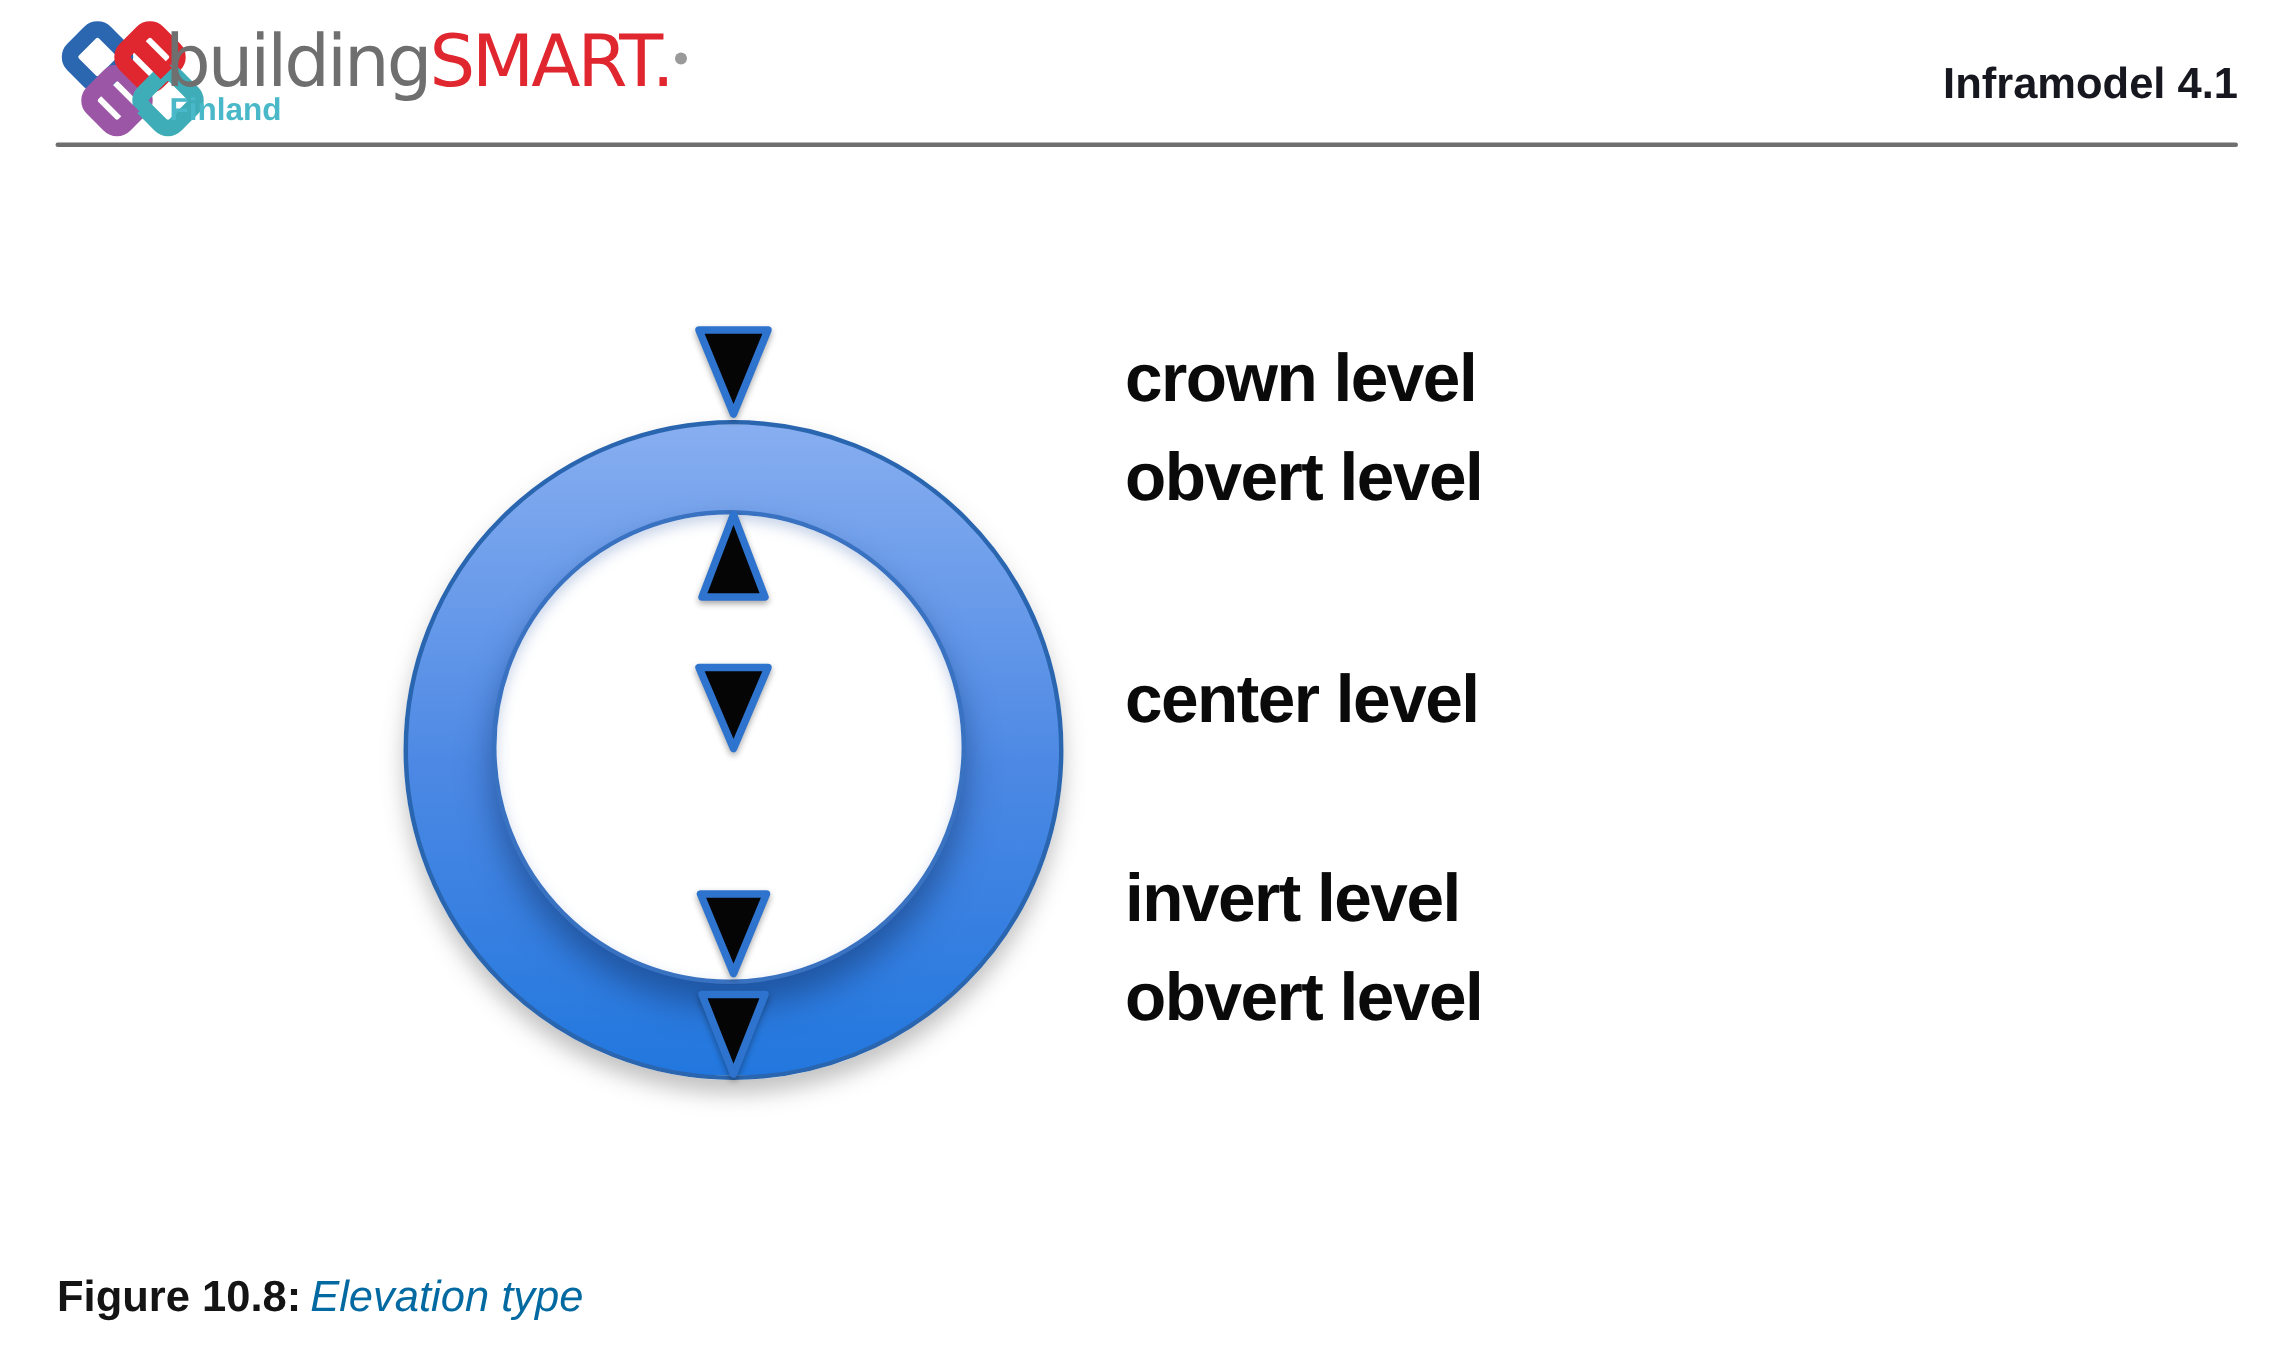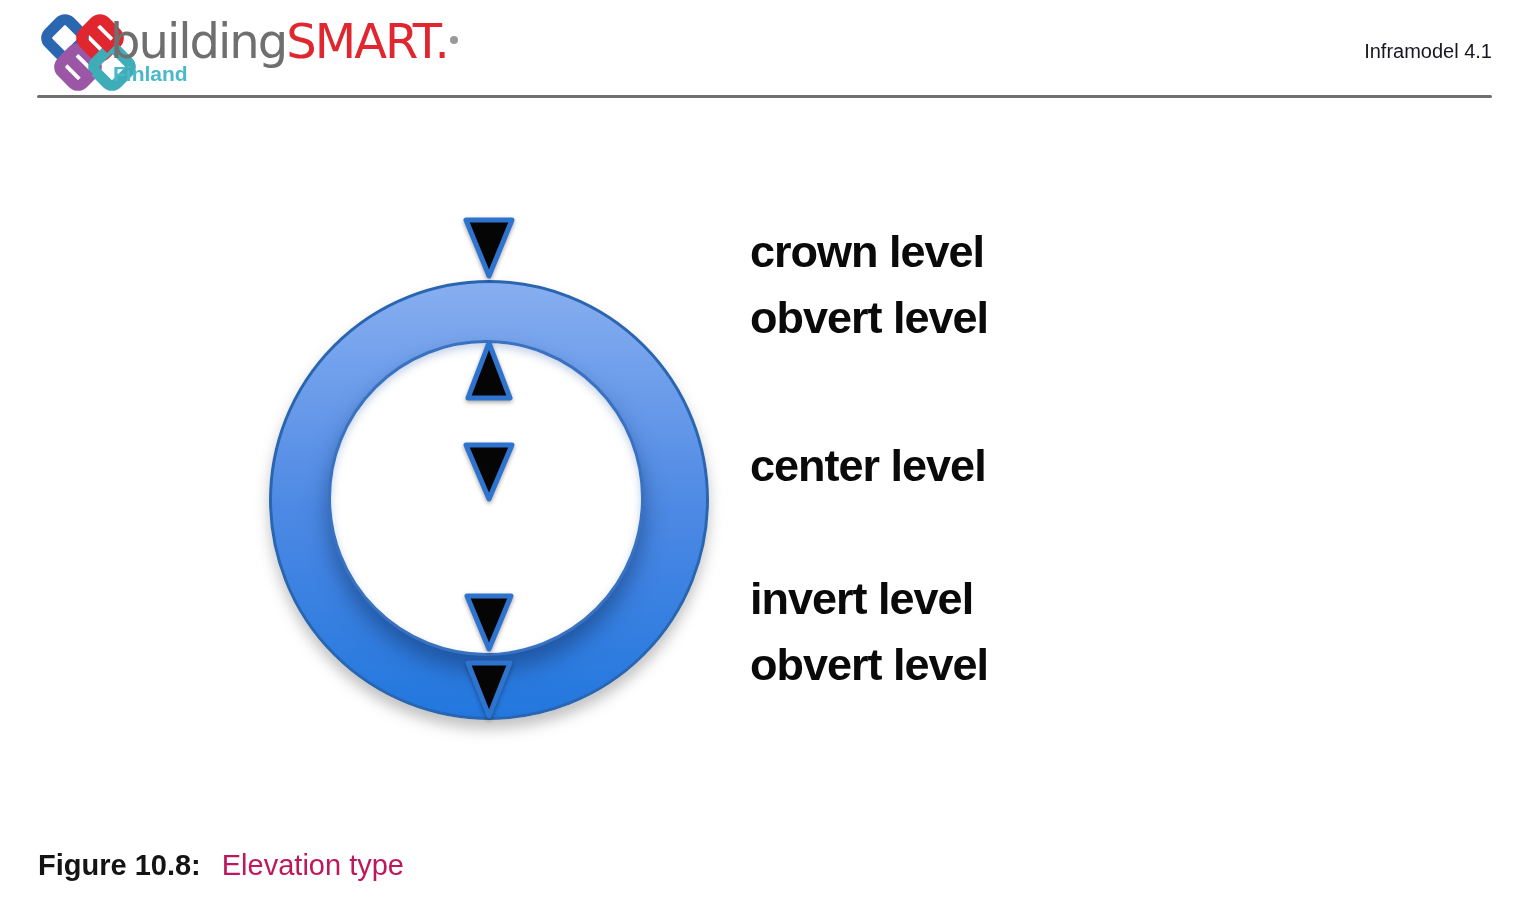--- a/index.html
+++ b/index.html
@@ -11,21 +11,21 @@
   
   .logo-mark { left: 36px; top: 6px; width: 106px; height: 88px; }
   .logo-text { left: 110px; top: 13px; font-family: "DejaVu Sans", sans-serif;
                font-size: 48px; letter-spacing: -2px; white-space: nowrap; text-align: center; }
   .word-building { color: #6F6F6F; }
   .word-smart { color: #E0262E; font-weight: 500; }
   .registered-dot { display: inline-block; width: 8px; height: 8px; border-radius: 50%;
                     background: #9a9a9a; margin-left: 2px; vertical-align: 14px; }
   .logo-region { left: 113px; top: 62px; font-size: 21px; font-weight: bold;
                  color: #49B8C8; letter-spacing: 0px; }
-  .doc-title { top: 40px; right: 22px; font-size: 20px; font-weight: 400;
+  .doc-title { top: 40px; right: 22px; font-size: 29px; font-weight: 700;
                color: #17171F; }
   .header-rule { left: 37px; top: 95px; width: 1455px; height: 3px;
                  background: #6F6F6F; border-radius: 2px; }
 
   
   .ring-outer { left: 269px; top: 280px; width: 440px; height: 440px; border-radius: 50%;
                 background: linear-gradient(180deg, #87AEF0 0%, #4D89E4 52%, #2277DE 100%);
                 border: 3px solid #2A66B0;
                 box-shadow: 0 9px 14px rgba(95,95,95,0.38); }
   .ring-inner { left: 328px; top: 340px; width: 316px; height: 316px; border-radius: 50%;
@@ -38,21 +38,21 @@
   
   .lvl-label { font-size: 45px; font-weight: bold; color: #0A0A0A;
                letter-spacing: -1px; line-height: 66px; white-space: nowrap; }
   .lbl-top    { left: 750px; top: 219px; }
   .lbl-center { left: 750px; top: 433px; }
   .lbl-bottom { left: 750px; top: 566px; }
 
   
   .caption { left: 38px; top: 849px; font-size: 29px; white-space: nowrap; }
   .caption-label { font-weight: bold; color: #141414; }
-  .caption-text { color: #be185d; margin-left: 21px; }
+  .caption-text { color: #0369a1; margin-left: 6px; font-style: italic; }
 </style>
 </head>
 <body>
 
 <svg class="abs logo-mark" viewBox="0 0 106 88" xmlns="http://www.w3.org/2000/svg">
   <g fill="none" stroke-width="11" stroke-linejoin="round">
     <rect x="14" y="17" width="30" height="30" rx="7" stroke="#2B66B1" transform="rotate(45 29 32)"></rect>
     <rect x="27" y="46" width="30" height="30" rx="7" stroke="#9B57A5" transform="rotate(45 42 61)"></rect>
     <rect x="49" y="17" width="30" height="30" rx="7" stroke="#E0262E" transform="rotate(45 64 32)"></rect>
     <rect x="61" y="46" width="30" height="30" rx="7" stroke="#3FADB7" transform="rotate(45 76 61)"></rect>

